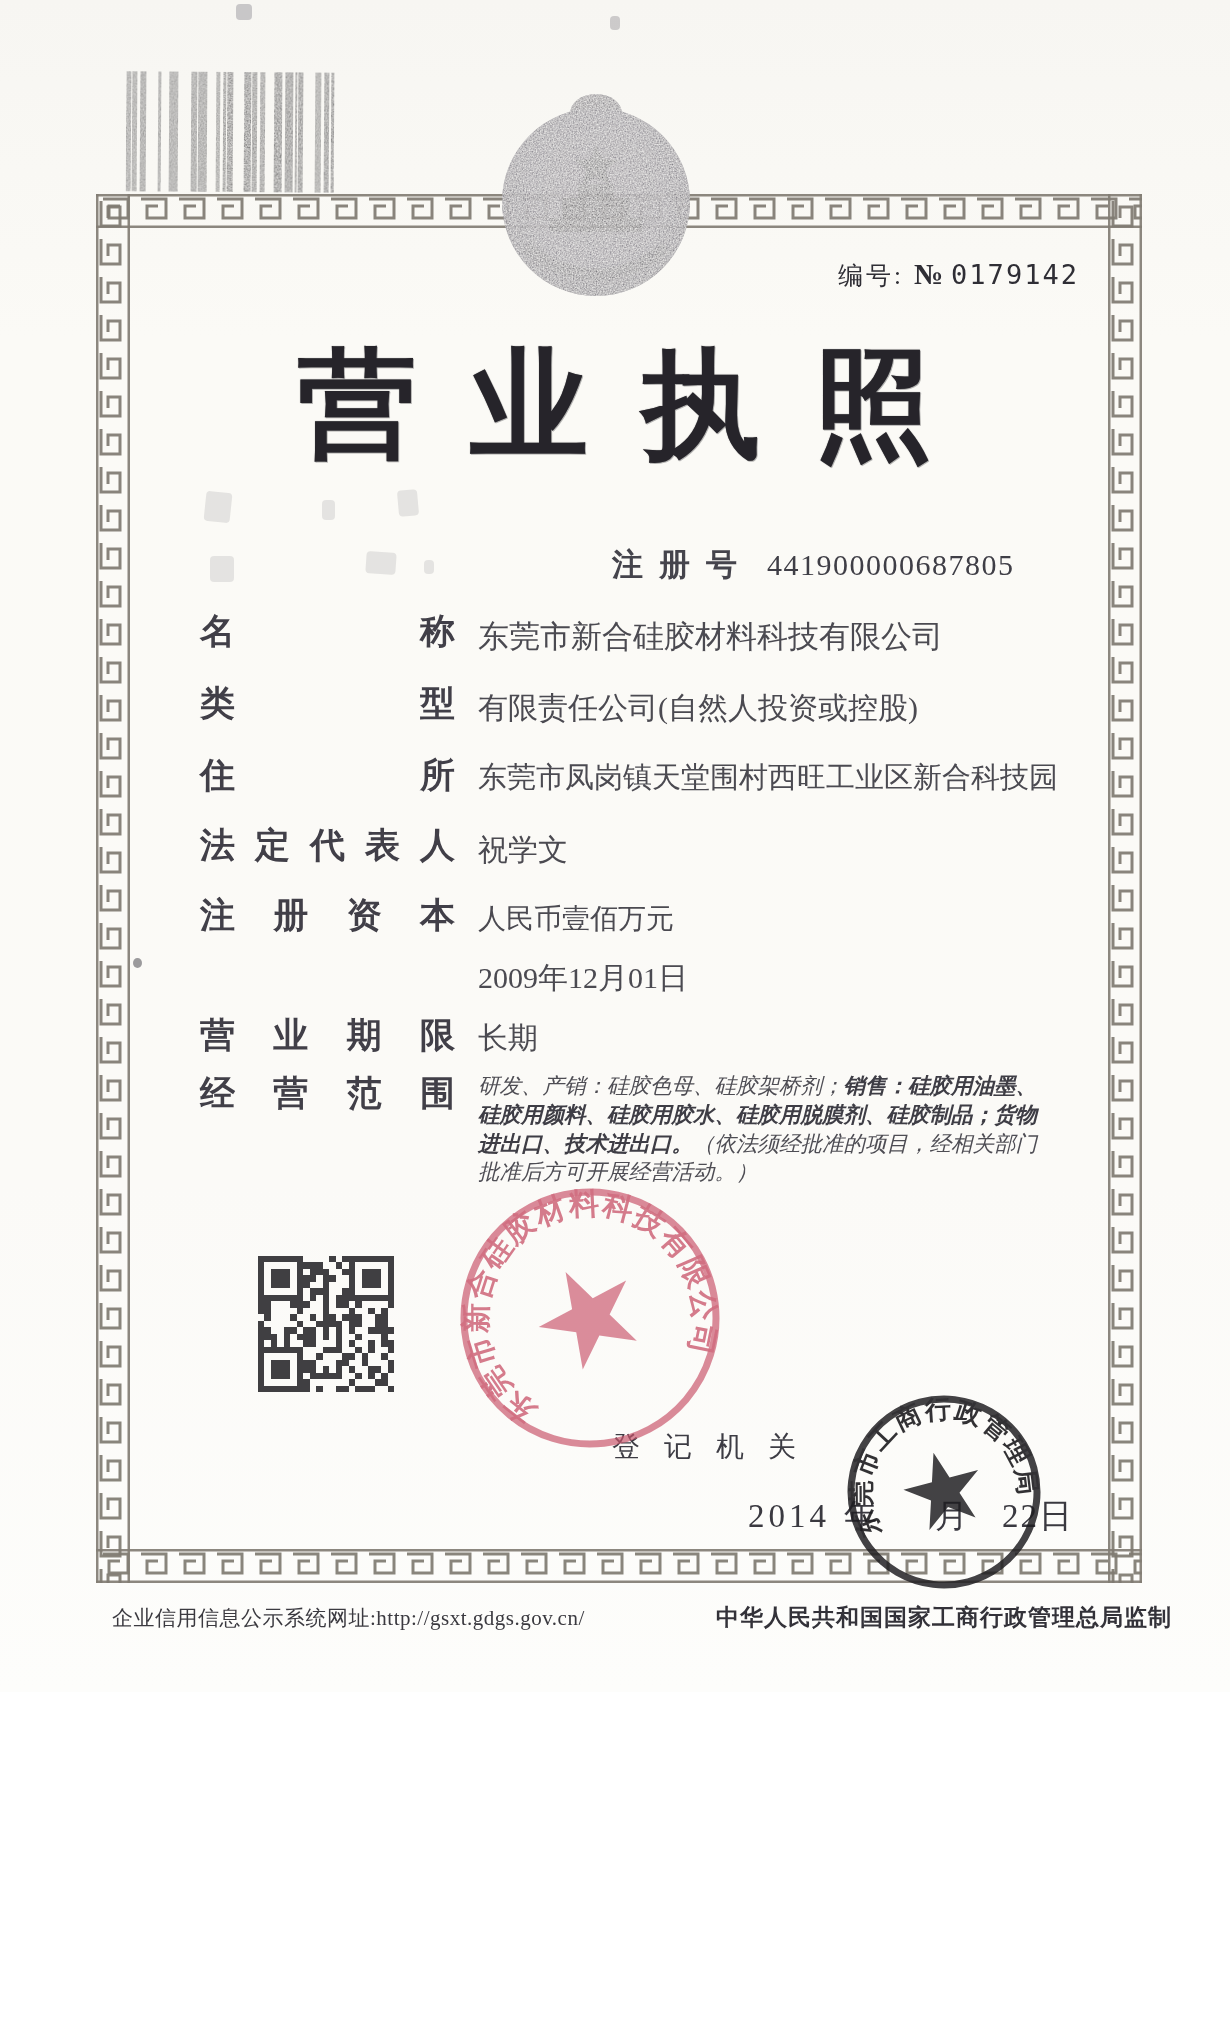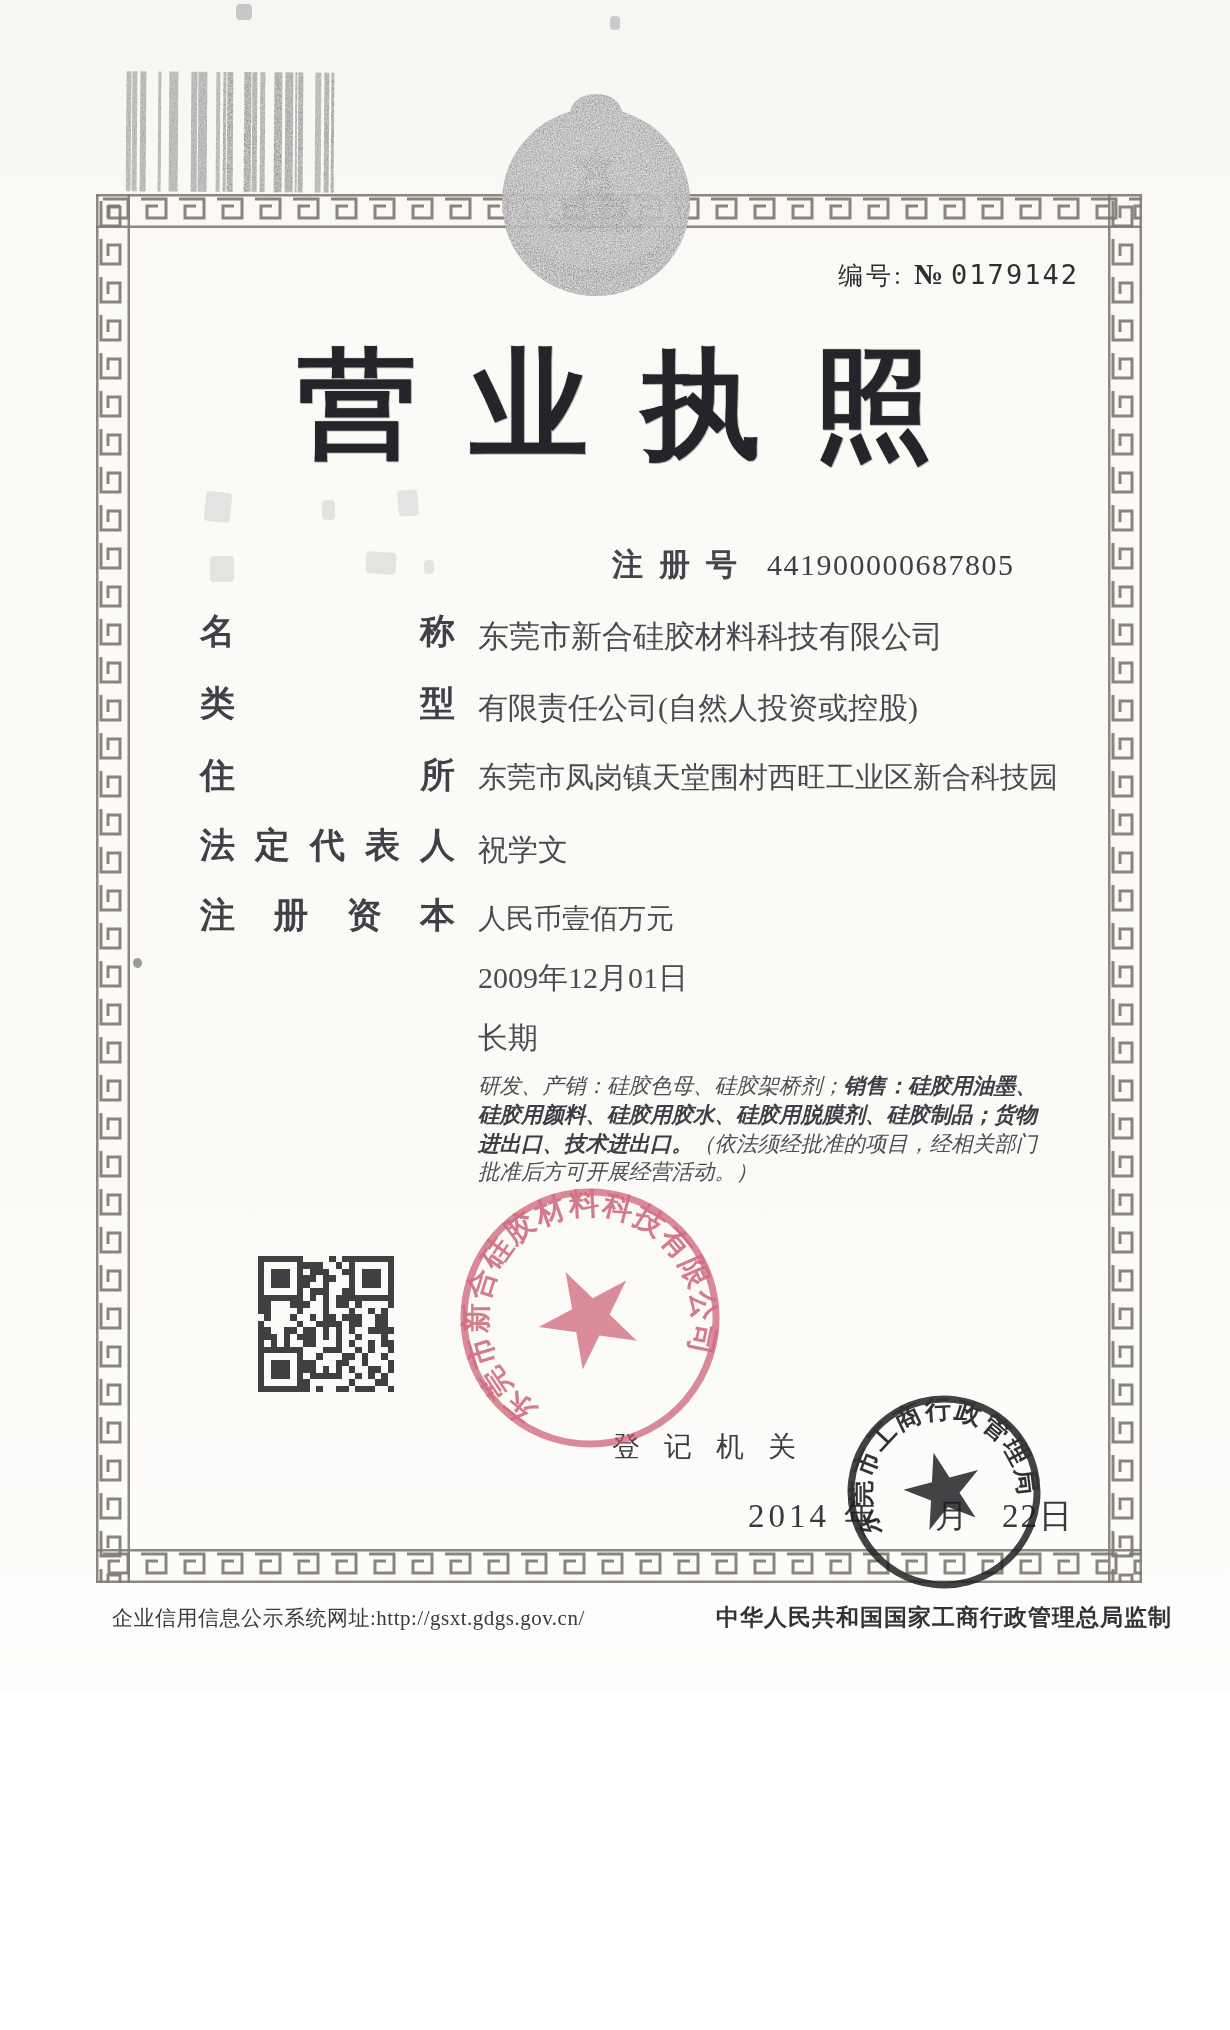--- a/index.html
+++ b/index.html
@@ -191,20 +191,22 @@
 
   <div id="regno" class="abs">
     <span class="rn-label">注册号</span><span class="rn-value">441900000687805</span>
   </div>
 
   <div class="f-label lr1">名称</div>
   <div class="f-label lr2">类型</div>
   <div class="f-label lr3">住所</div>
   <div class="f-label lr4">法定代表人</div>
   <div class="f-label lr5">注册资本</div>
+  <div class="f-label lr7">营业期限</div>
+  <div class="f-label lr8">经营范围</div>
 
   <div class="f-value vr1">东莞市新合硅胶材料科技有限公司</div>
   <div class="f-value vr2">有限责任公司(自然人投资或控股)</div>
   <div class="f-value vr3">东莞市凤岗镇天堂围村西旺工业区新合科技园</div>
   <div class="f-value vr4">祝学文</div>
   <div class="f-value vr5">人民币壹佰万元</div>
   <div class="f-value vr6">2009年12月01日</div>
   <div class="f-value vr7">长期</div>
   <div class="f-value vr8">
     <span>研发、产销：硅胶色母、硅胶架桥剂；</span><span class="scope-bold">销售：硅胶用油墨、硅胶用颜料、硅胶用胶水、硅胶用脱膜剂、硅胶制品；货物进出口、技术进出口。</span><span>（依法须经批准的项目，经相关部门批准后方可开展经营活动。）</span>

